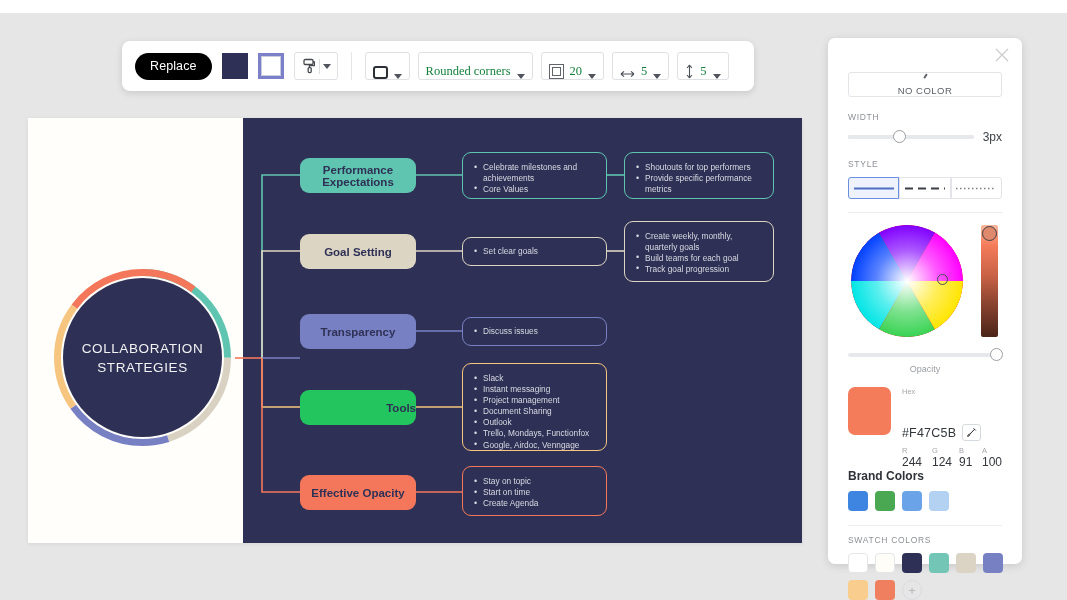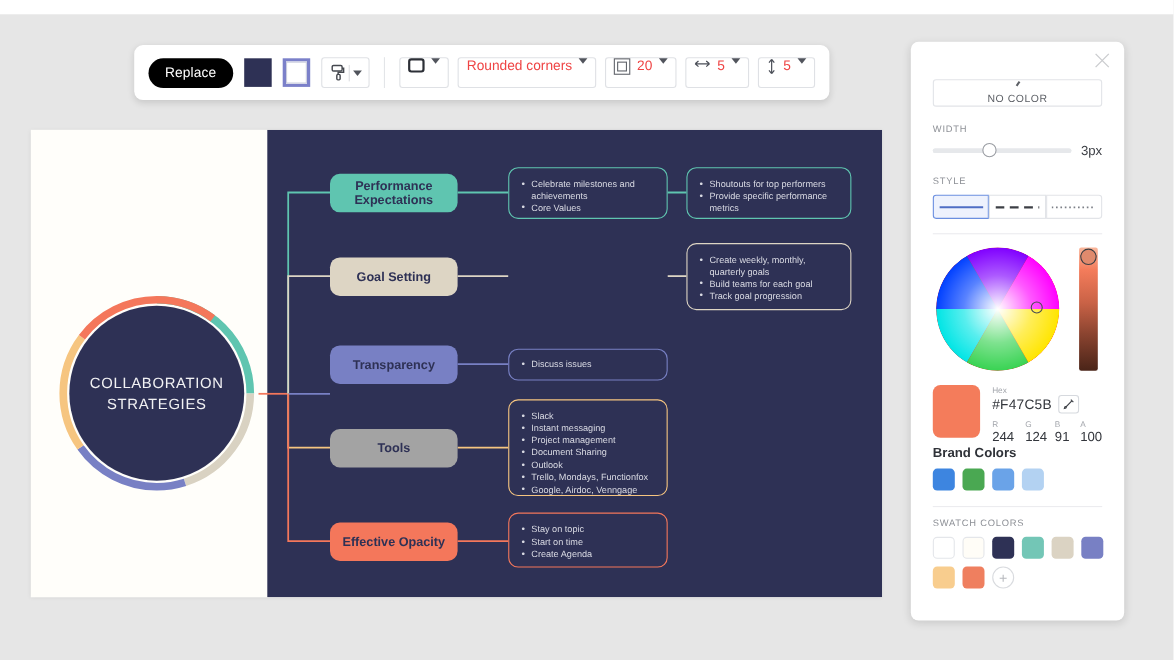--- a/index.html
+++ b/index.html
@@ -55,23 +55,23 @@
     gap: 3px; padding: 0 4px; cursor: pointer; background:#fff;
   }
   .divider-v {
     width: 1px; height: 28px; background: #e3e5e8; margin: 0 13px;
   }
   .tb-group {
     display: flex; align-items: center; gap: 8px;
   }
   .tb-box {
     height: 28px; border: 1px solid #dfe1e5; border-radius: 3px;
-    background: #fff; display: flex; align-items: flex-start;
+    background: #fff; display: flex; align-items: flex-end;
     gap: 6px; padding: 0 7px; cursor: pointer;
-    font-size: 12.5px; color: #ef4444; white-space: nowrap;
+    font-size: 12.5px; color: #15803d; white-space: nowrap; font-family: Liberation Serif, serif;
   }
   .caret { width:0;height:0;border-left:4.5px solid transparent;border-right:4.5px solid transparent;border-top:5.5px solid #51545c; display:inline-block;}
   .sq-outline { width:15px;height:13px;border:2px solid #2c2f36;border-radius:3px;}
   .sq-nested { width:15px;height:15px;border:1.5px solid #61646b; display:flex;align-items:center;justify-content:center;}
   .sq-nested i { display:block;width:9px;height:9px;border:1.5px solid #61646b;}
 
   
   .canvas {
     position: absolute; left: 28px; top: 118px;
     width: 774px; height: 425px;
@@ -187,21 +187,21 @@
   .shade-knob {
     position: absolute; right: 5px; top: 1px; width: 15px; height: 15px;
     border-radius: 50%; border: 1.5px solid #3d3f44; background:#e08a6d; cursor: pointer;
   }
   .opacity-wrap { margin-top: 16px; }
   .opacity-label { text-align:center; font-size:9px; color:#9a9da3; margin-top: 7px;}
   .hexrow { display: flex; margin-top: 13px; gap: 11px; }
   .hex-swatch { width: 48px; height: 48px; border-radius: 7px; background: #f47c5b; cursor: pointer; }
   .hex-info { flex: 1; }
   .tiny-label { font-size: 7.5px; color: #a4a7ad; }
-  .hex-val-row { display:flex; align-items:center; gap:6px; }
+  .hex-val-row { display:flex; align-items:center; gap:6px;margin-top:28px; }
   .hex-val { font-size: 12.5px; color: #33363c; letter-spacing: .2px;}
   .eyedrop {
     width: 19px; height: 17px; border: 1px solid #d6d9de; border-radius: 3px;
     display:flex;align-items:center;justify-content:center; cursor:pointer; background:#fff;
   }
   .rgba-head { display: flex; margin-top: 5px; }
   .rgba-head div { font-size: 7.5px; color: #a4a7ad; }
   .rgba-vals { display: flex; }
   .rgba-vals div { font-size: 12px; color: #33363c; }
   .brand-title { margin-top: 0; font-size: 12px; font-weight: bold; color: #2f3238; }
@@ -332,38 +332,43 @@
     <div class="detail" style="left:596px; top:34px; width:150px; height:47px; border-color:#5fc5b0;">
       <ul>
         <li>Shoutouts for top performers</li>
         <li>Provide specific performance metrics</li>
       </ul>
     </div>
 
     <div class="node" style="left:272px; top:116px; width:116px; height:35px; background:#ddd5c4;">
       <span>Goal Setting</span>
     </div>
+    <div class="detail" style="left:434px; top:119px; width:145px; height:29px; border-color:#ddd5c4; padding-top:8px;">
+      <ul>
+        <li>Set clear goals</li>
+      </ul>
+    </div>
     <div class="detail" style="left:596px; top:103px; width:150px; height:61px; border-color:#ddd5c4;">
       <ul>
         <li>Create weekly, monthly, quarterly goals</li>
         <li>Build teams for each goal</li>
         <li>Track goal progression</li>
       </ul>
     </div>
 
     <div class="node" style="left:272px; top:196px; width:116px; height:35px; background:#7880c4;">
       <span>Transparency</span>
     </div>
     <div class="detail" style="left:434px; top:199px; width:145px; height:29px; border-color:#7880c4; padding-top:8px;">
       <ul>
         <li>Discuss issues</li>
       </ul>
     </div>
 
-    <div class="node" style="left:272px; top:272px; width:116px; height:35px; background:#a3a3a3;">
+    <div class="node" style="left:272px; top:272px; width:116px; height:35px; background:#22c55e;justify-content:flex-end;">
       <span>Tools</span>
     </div>
     <div class="detail" style="left:434px; top:245px; width:145px; height:88px; border-color:#f6c580;">
       <ul>
         <li>Slack</li>
         <li>Instant messaging</li>
         <li>Project management</li>
         <li>Document Sharing</li>
         <li>Outlook</li>
         <li>Trello, Mondays, Functionfox</li>
@@ -444,20 +449,26 @@
           <path d="M56 56 L28 104.5 A56 56 0 0 0 84 104.5 Z" fill="#39d353"></path>
           <path d="M56 56 L84 104.5 A56 56 0 0 0 112 56 Z" fill="#ffe500"></path>
         </g>
         <circle cx="56" cy="56" r="56" fill="url(#whitecenter)"></circle>
       </svg>
       <div class="wheel-knob"></div>
       <div class="shade-bar"></div>
       <div class="shade-knob"></div>
     </div>
 
+    <div class="opacity-wrap">
+      <div class="slider-track">
+        <div class="slider-knob" style="left:92%"></div>
+      </div>
+      <div class="opacity-label">Opacity</div>
+    </div>
 
     <div class="hexrow">
       <div class="hex-swatch"></div>
       <div class="hex-info">
         <div class="tiny-label">Hex</div>
         <div class="hex-val-row">
           <div class="hex-val">#F47C5B</div>
           <div class="eyedrop">
             <svg width="11" height="11" viewBox="0 0 11 11">
               <path d="M7.5 1.2 L9.8 3.5 M8.6 2.3 L4 6.9 L3 9 L1.6 9.4 L2 8 L4.1 7 L8.6 2.3" stroke="#3c3f45" stroke-width="1" fill="none"></path>

